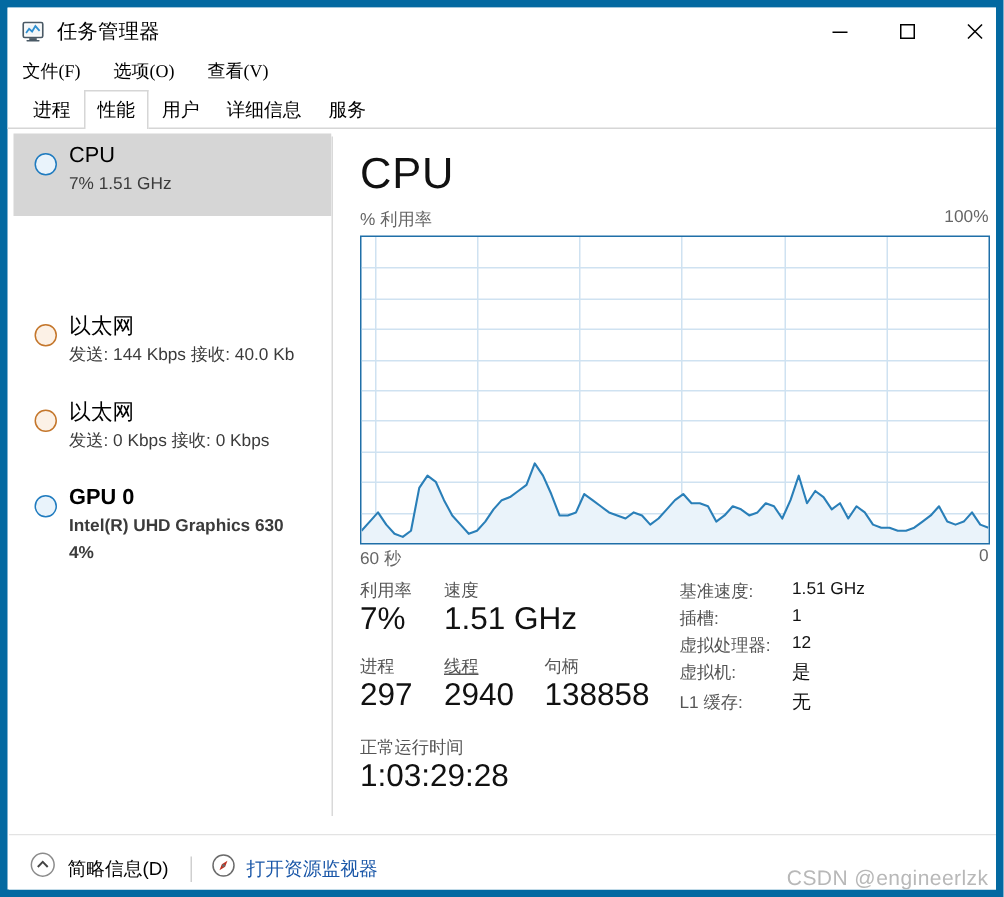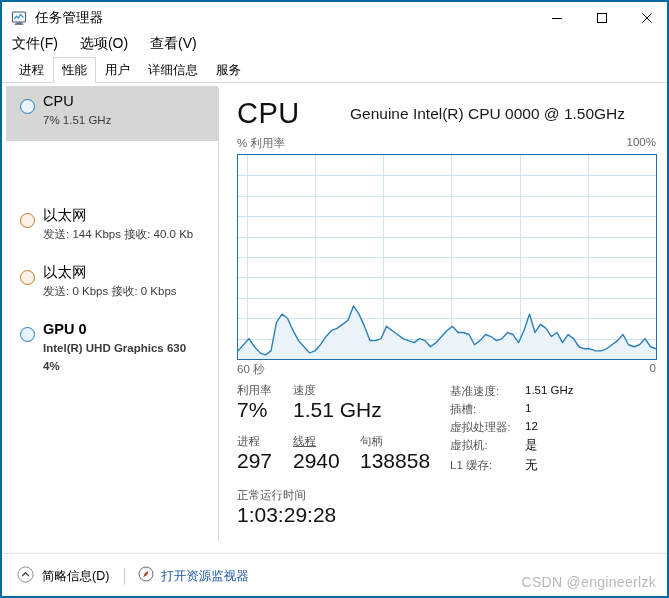--- a/index.html
+++ b/index.html
@@ -15,21 +15,21 @@
     -webkit-font-smoothing: antialiased;
   }
 
   
   #window {
     position: absolute;
     left: 0; top: 0;
     width: 669px;
     height: 598px;
     box-sizing: border-box;
-    border: 2px solid #0369a1;
+    border: 5px solid #0369a1;
     background: #ffffff;
     overflow: hidden;
   }
 
   
   #titlebar {
     position: absolute;
     left: 0; top: 0;
     width: 667px;
     height: 31px;
@@ -73,24 +73,25 @@
     left: 0; top: 31px;
     width: 667px;
     height: 22px;
     display: flex;
     align-items: center;
     padding-left: 10px;
     box-sizing: border-box;
     background: #ffffff;
   }
   .menu-item {
-    font-size: 14px;
+    font-size: 12px;
     color: #000;
     margin-right: 22px;
     white-space: nowrap;
+    font-family: Liberation Serif, serif;
   }
 
   
   #tabstrip {
     position: absolute;
     left: 0; top: 53px;
     width: 667px;
     height: 28px;
     background: #ffffff;
   }
@@ -406,21 +407,20 @@
       <div class="side-sub">Intel(R) UHD Graphics 630</div>
       <div class="side-sub">4%</div>
     </div>
 
   </div>
   <div id="sidebar-divider"></div>
 
   <div id="main">
 
     <div id="cpu-heading">CPU</div>
-    <div id="cpu-model">Genuine Intel(R) CPU 0000 @ 1.50GHz</div>
 
     <div id="chart-axis-left">% 利用率</div>
     <div id="chart-axis-right">100%</div>
 
     <div id="chart-box">
       <svg id="chart-svg" width="418" height="204" viewBox="0 0 418 204" preserveAspectRatio="none">
           <line x1="350.5" y1="0" x2="350.5" y2="204" stroke="#cfe2f1" stroke-width="1"></line>
           <line x1="282.5" y1="0" x2="282.5" y2="204" stroke="#cfe2f1" stroke-width="1"></line>
           <line x1="213.5" y1="0" x2="213.5" y2="204" stroke="#cfe2f1" stroke-width="1"></line>
           <line x1="145.5" y1="0" x2="145.5" y2="204" stroke="#cfe2f1" stroke-width="1"></line>

